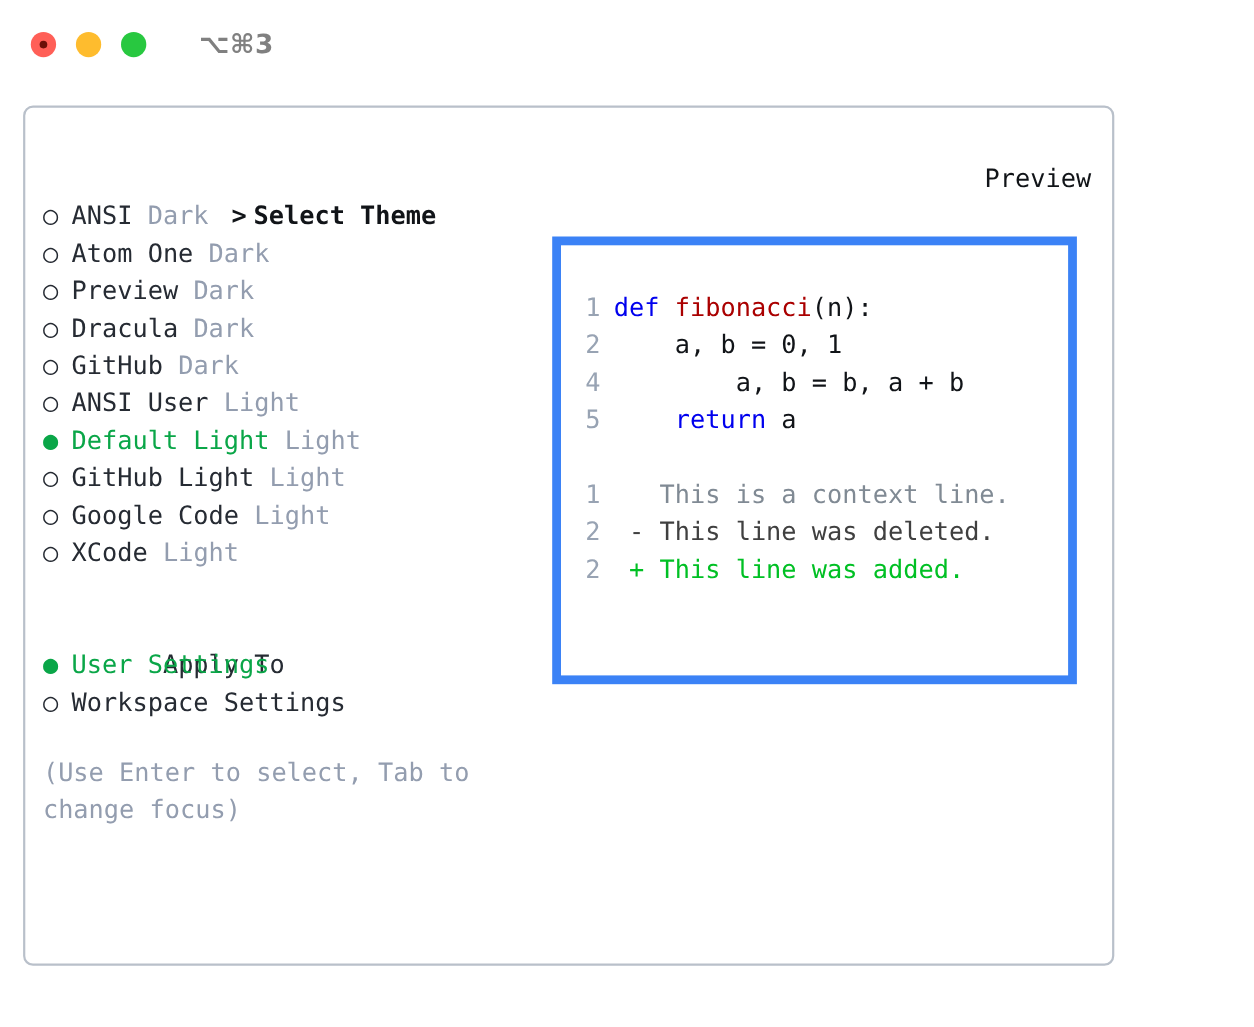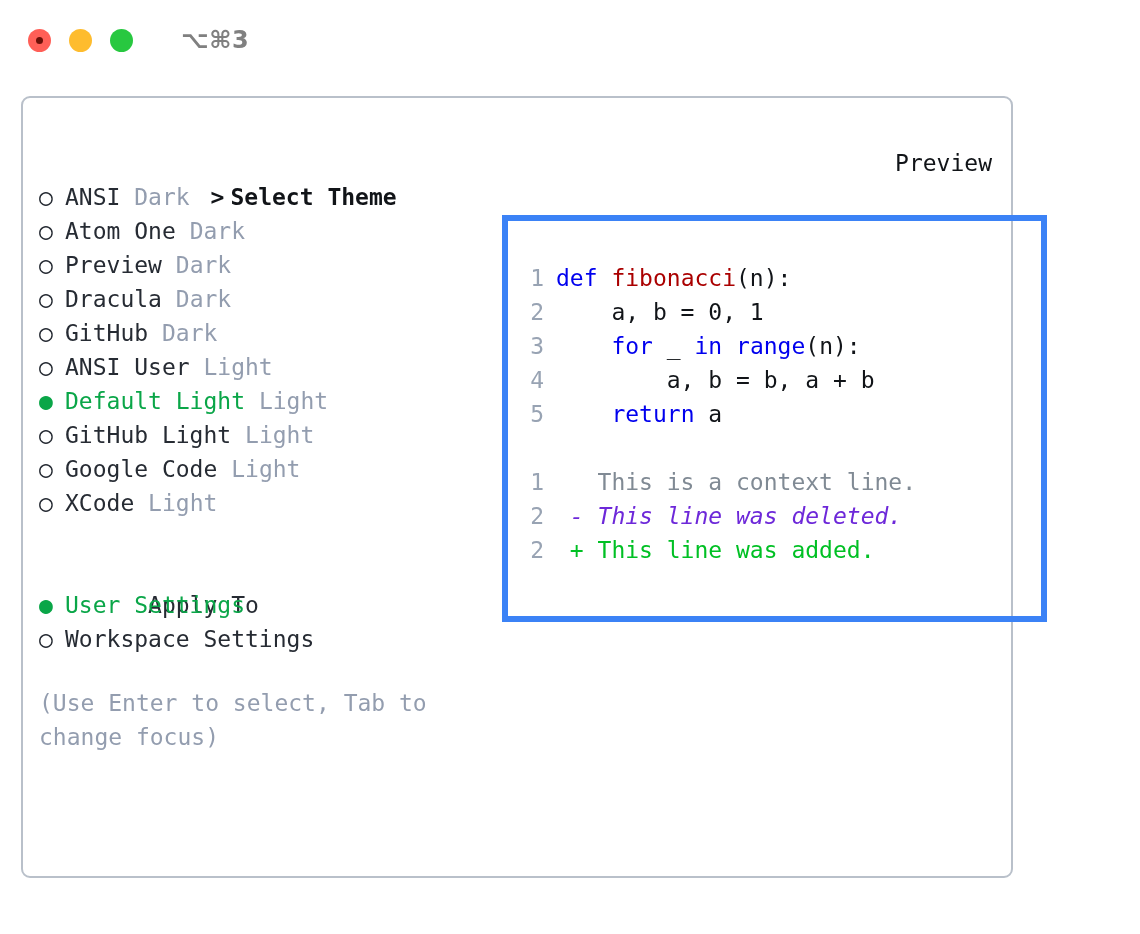--- a/index.html
+++ b/index.html
@@ -121,44 +121,44 @@
   .preview-title {
     font-size: 23px;
     line-height: 34px;
     font-weight: normal;
     color: #111418;
     white-space: pre;
     text-align: right;
   }
   .code-box {
     margin-top: 35px;
-    width: 545px;
+    width: 477px;
     height: 407px;
-    border: 6px solid #3b82f6;
+    border: 8px solid #3b82f6;
     box-sizing: border-box;
     padding: 40px 0 0 14px;
   }
   .code-line {
     font-size: 23px;
     line-height: 34px;
     white-space: pre;
     color: #111418;
   }
   .lineno {
     display: inline-block;
     width: 22px;
     text-align: right;
     color: #98a3b3;
     margin-right: 12px;
   }
   .kw    { color: #0000ee; }
   .fn    { color: #aa0000; }
   .plain { color: #111418; }
   .ctx   { color: #808a94; }
-  .del   { color: #6d28d9; font-style: italic; }
+  .del   { color: #404040; }
   .add   { color: #00c024; margin-top: 31px; }
   .blank-line { height: 34px; }
 </style>
 </head>
 <body>
 
 <div class="titlebar">
   <div class="dots">
     <span class="dot dot-red"></span>
     <span class="dot dot-yellow"></span>
@@ -203,21 +203,20 @@
 
     <div class="hint">(Use Enter to select, Tab to change focus)</div>
   </div>
 
   <div class="right-col">
     <div class="preview-title">Preview</div>
     <div class="code-box">
       <div>
           <div class="code-line"><span class="lineno">1</span><span class="kw">def </span><span class="fn">fibonacci</span><span class="plain">(n):</span></div>
           <div class="code-line"><span class="lineno">2</span><span class="plain">    a, b = 0, 1</span></div>
-          <div class="code-line"><span class="lineno">3</span><span class="plain">    </span><span class="kw">for </span><span class="plain">_ </span><span class="kw">in </span><span class="kw">range</span><span class="plain">(n):</span></div>
           <div class="code-line"><span class="lineno">4</span><span class="plain">        a, b = b, a + b</span></div>
           <div class="code-line"><span class="lineno">5</span><span class="plain">    </span><span class="kw">return </span><span class="plain">a</span></div>
         </div>
       <div class="blank-line"></div>
       <div>
           <div class="code-line"><span class="lineno">1</span><span class="ctx">   This is a context line.</span></div>
           <div class="code-line"><span class="lineno">2</span><span class="del"> - This line was deleted.</span></div>
           <div class="code-line"><span class="lineno">2</span><span class="add"> + This line was added.</span></div>
         </div>
     </div>

